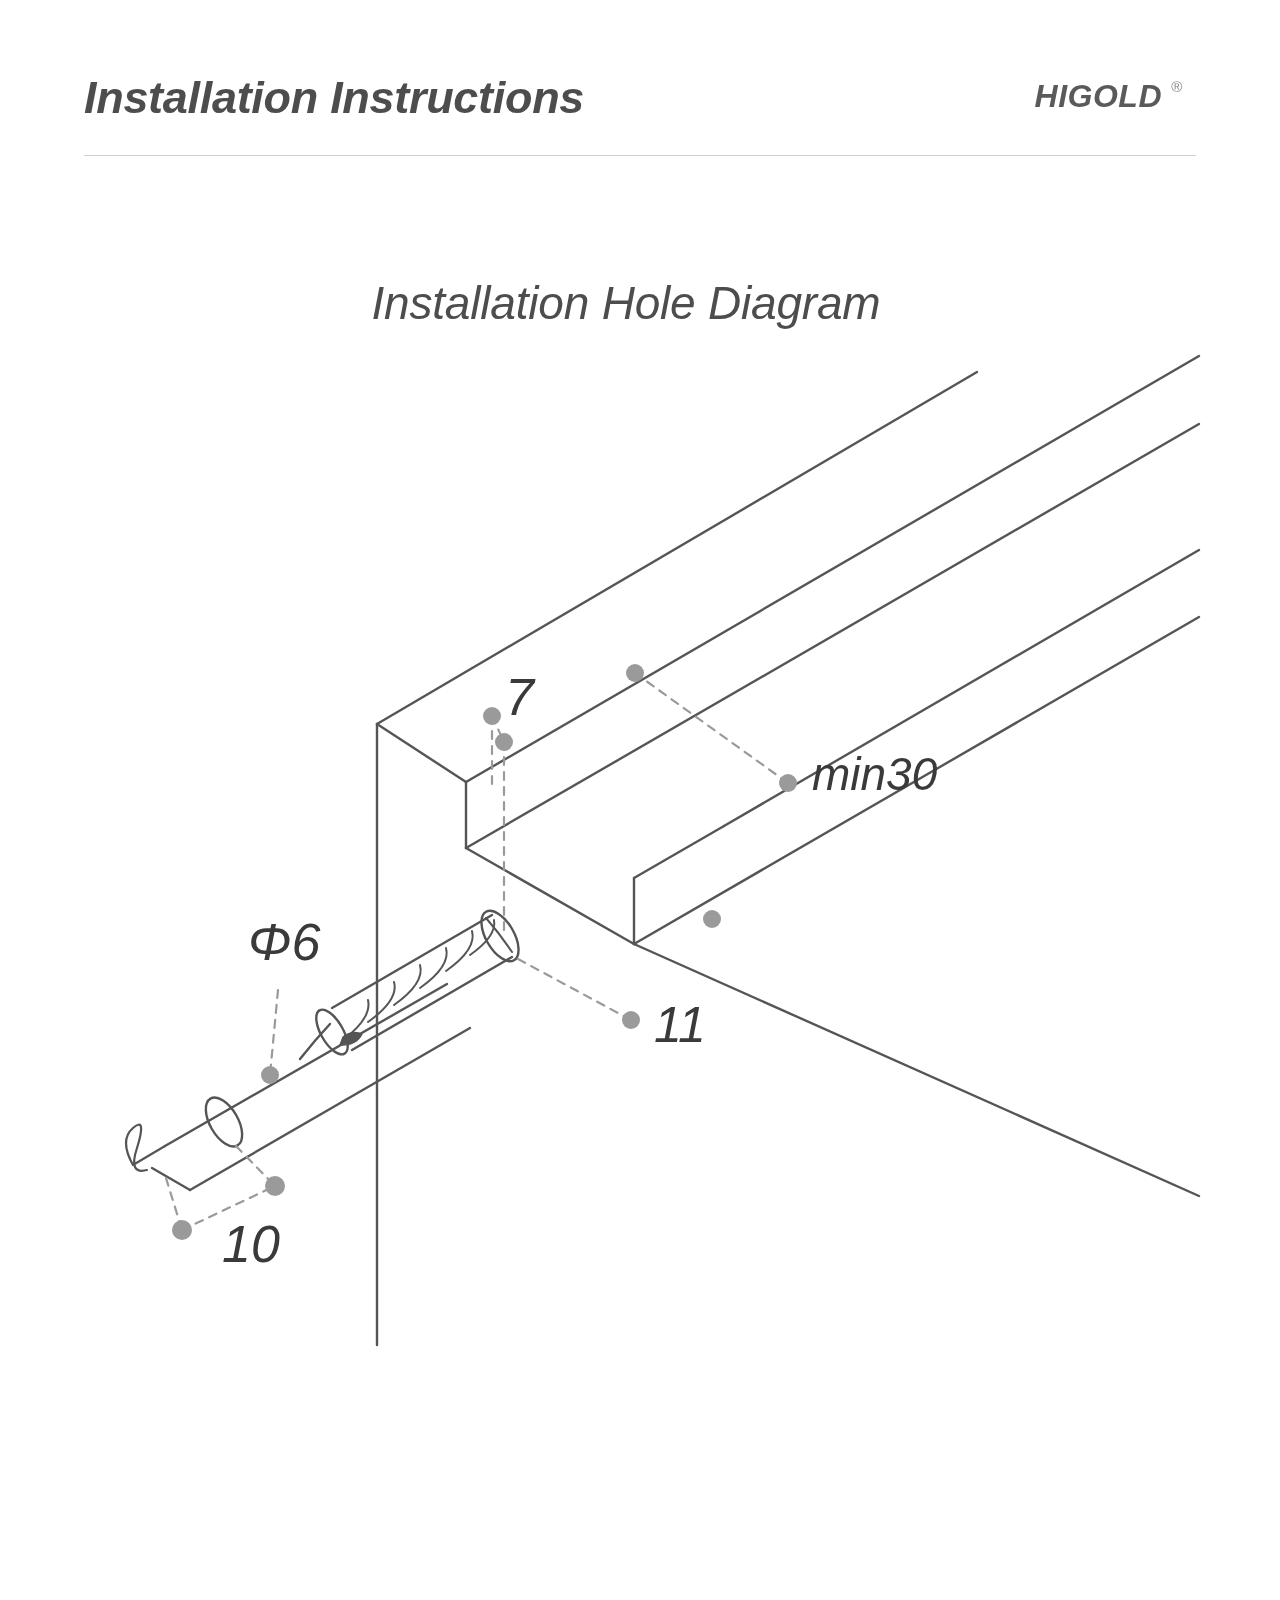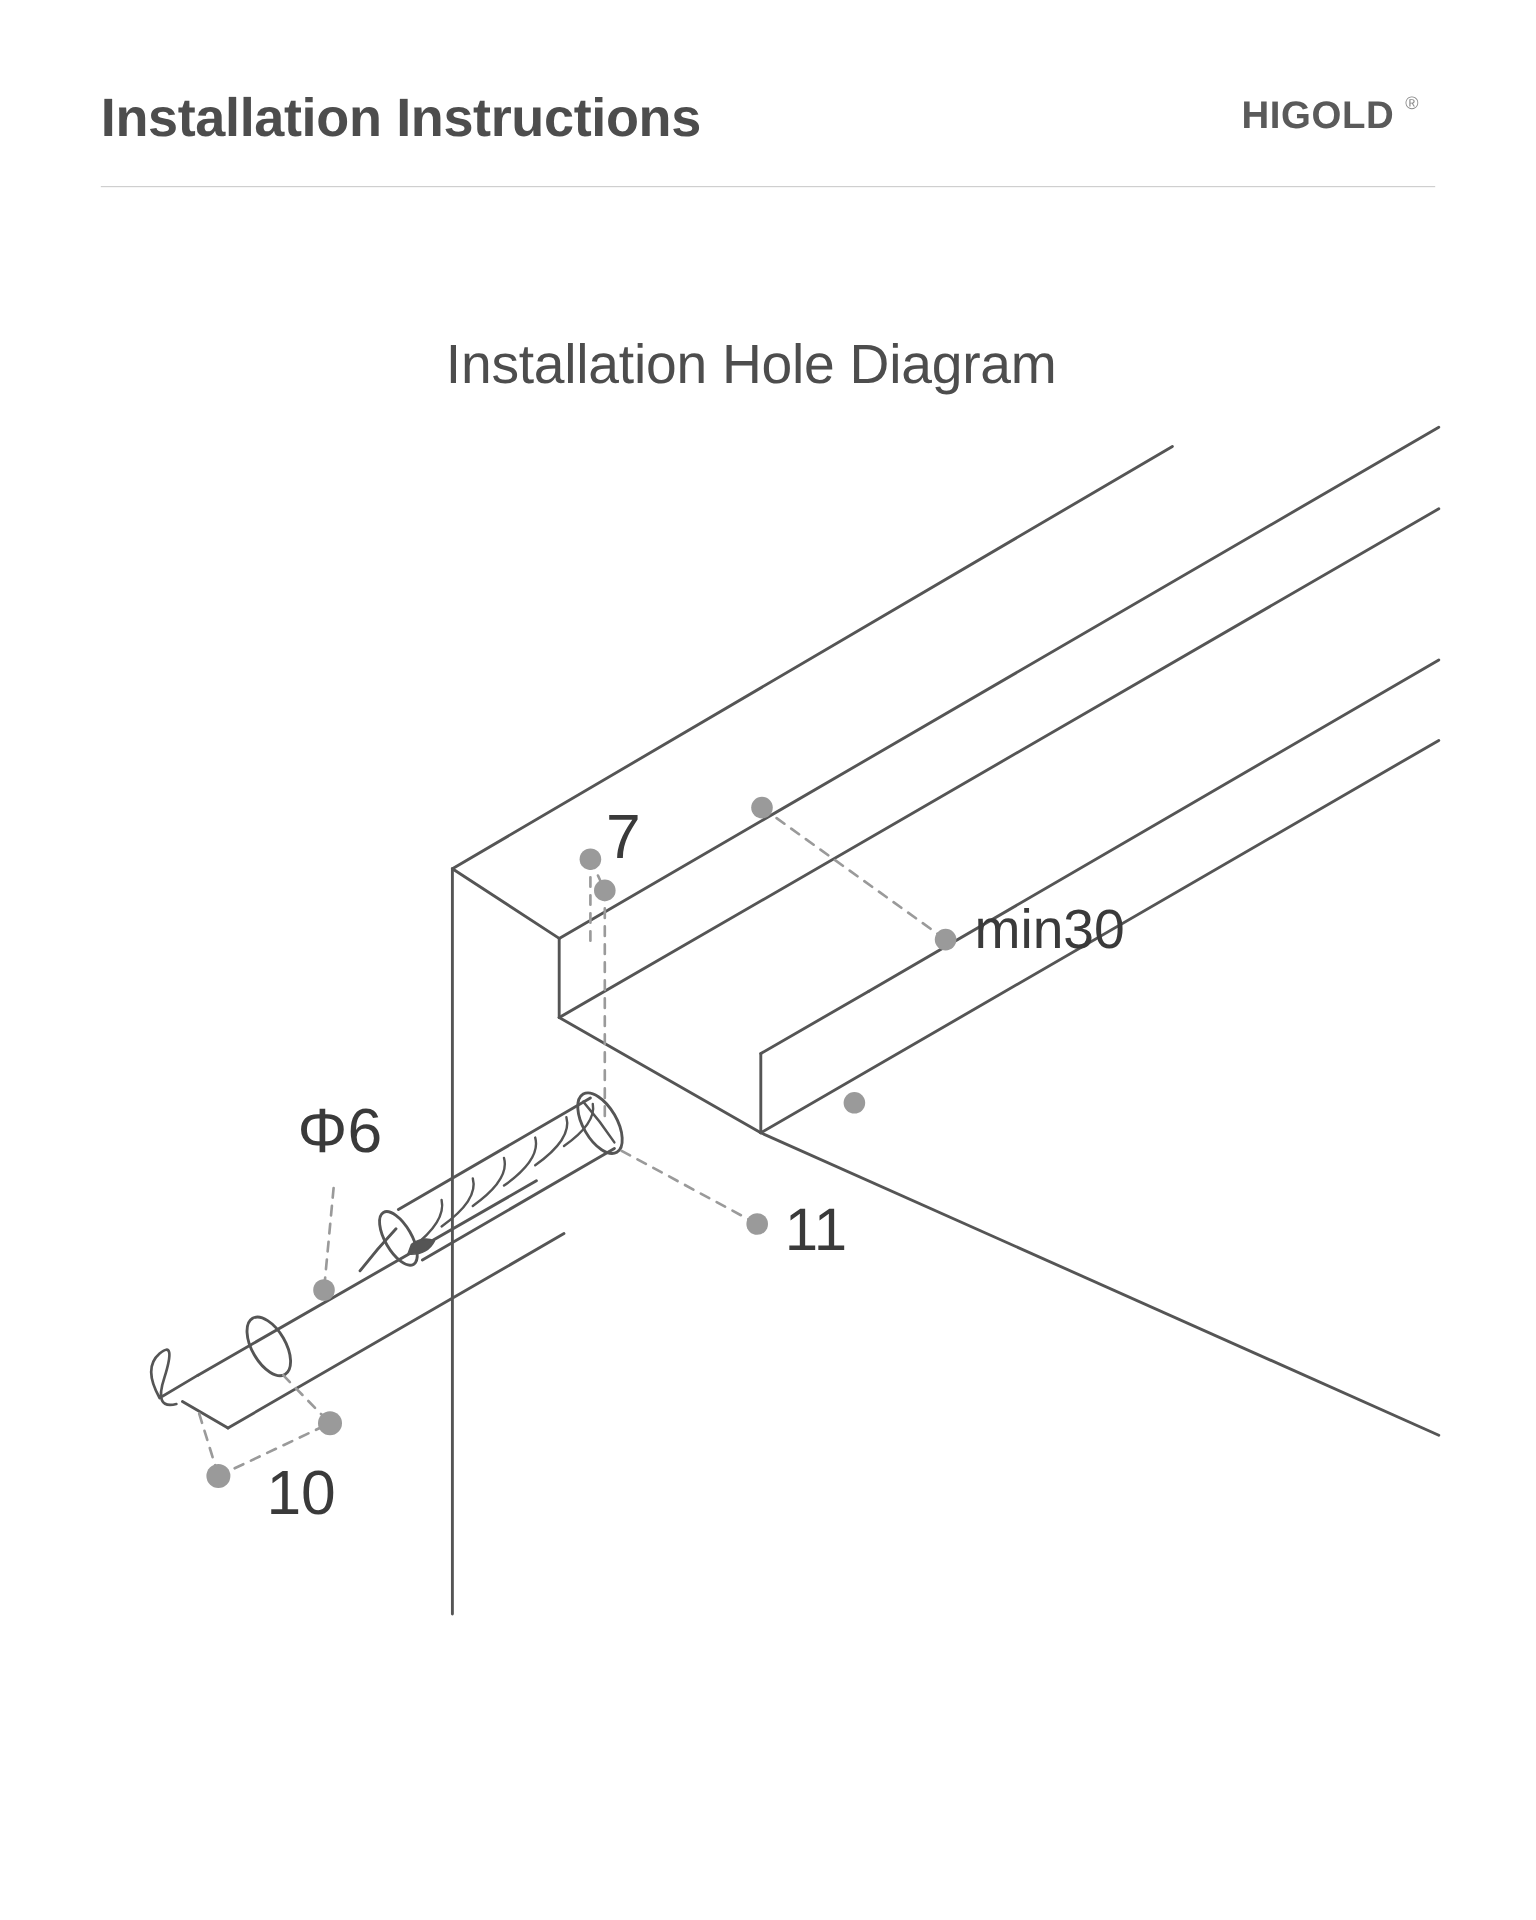--- a/index.html
+++ b/index.html
@@ -3,21 +3,21 @@
 <meta charset="utf-8">
 <style>
   html,body{margin:0;padding:0;}
   body{
     width:1280px;height:1600px;
     background:#ffffff;
     font-family:"Liberation Sans","DejaVu Sans",sans-serif;
     overflow:hidden;
     position:relative;
   }
-  .page{position:relative;width:1280px;height:1600px;}
+  .page{position:relative;width:1280px;height:1600px;font-style:italic;}
 
   
   .header{
     position:absolute;left:0;top:0;width:1280px;height:160px;
   }
   .page-title{
     position:absolute;left:84px;top:72px;
     font-size:45px;font-weight:bold;color:#4d4d4d;
     letter-spacing:-0.3px;white-space:nowrap;
   }

